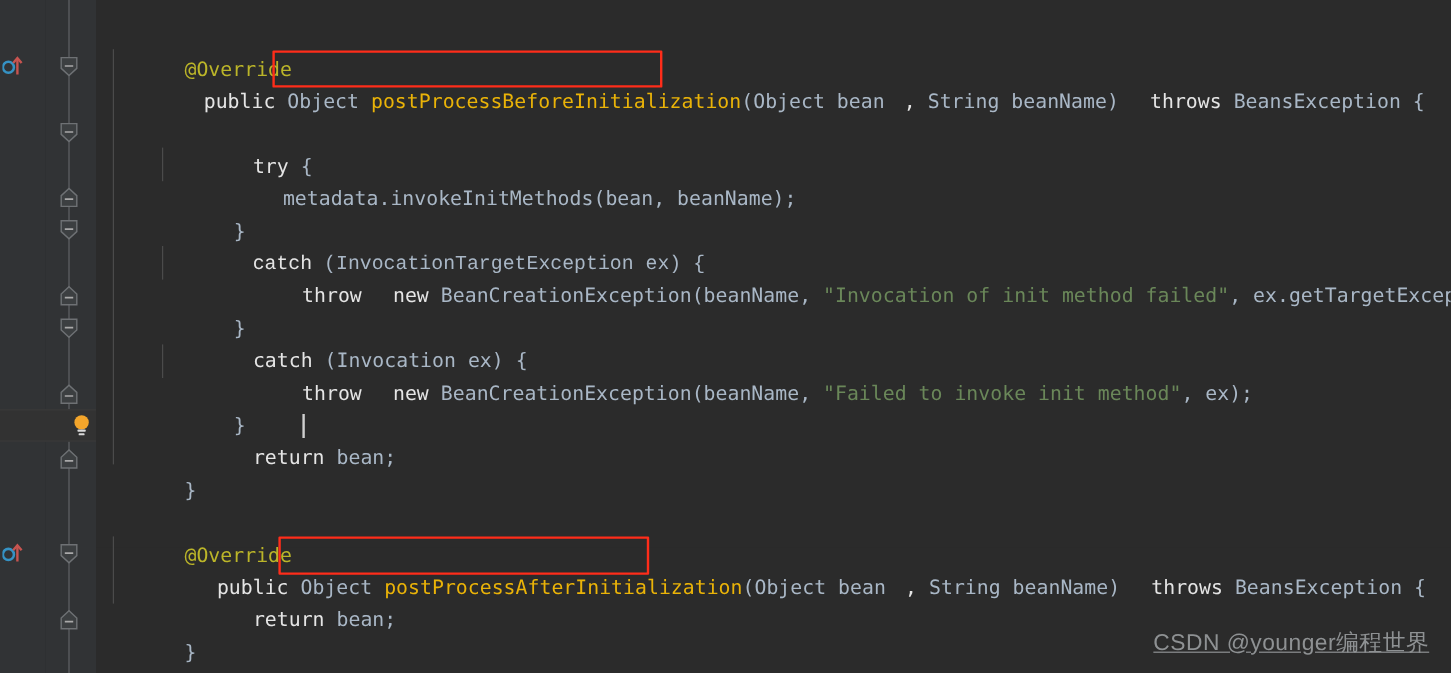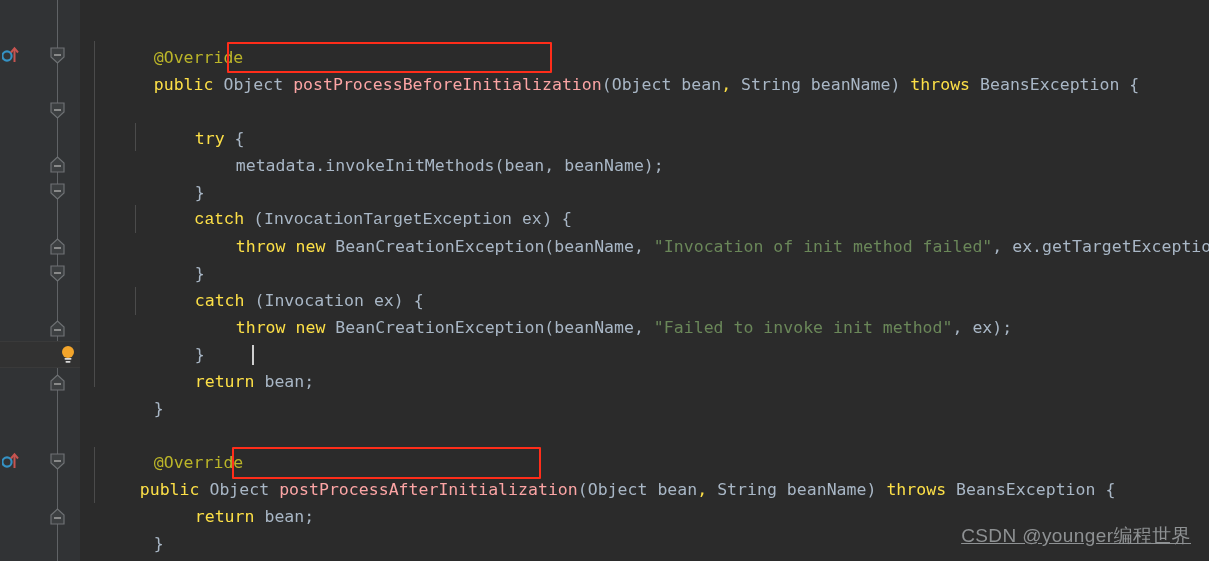--- a/index.html
+++ b/index.html
@@ -59,24 +59,24 @@
     position: absolute;
     left: 0; width: 1209px;
     height: 27.3px;
     background: #323232;
     border-top: 1px solid #3a3a3a;
     border-bottom: 1px solid #3a3a3a;
     box-sizing: border-box;
   }
 
   
-  .kw   { color: #fde047; }   
+  .kw   { color: #e5e5e5; margin-left: 16px; }   
   .ann  { color: #bbb529; }   
   .typ  { color: #a9b7c6; }   
-  .mth  { color: #fca5a5; }   
+  .mth  { color: #eab308; }   
   .str  { color: #6a8759; }   
   .pln  { color: #a9b7c6; }
 
   
   .redbox {
     position: absolute;
     border: 2px solid #ff2d1a;
     box-sizing: border-box;
     pointer-events: none;
     border-radius: 1px;
@@ -288,21 +288,21 @@
     </div>
 
     <div class="line pln" style="top:368px; left:14px;">
       <span>}</span>
     </div>
 
     <div class="line" style="top:422px; left:14px;">
       <span class="ann">@Override</span>
     </div>
 
-    <div class="line" style="top:449px; left:0;">
+    <div class="line" style="top:449px; left:25px;">
       <span class="kw">public</span><span class="pln"> </span><span class="typ">Object</span><span class="pln"> </span><span class="mth">postProcessAfterInitialization</span><span class="pln">(</span><span class="pln">Object bean</span><span class="kw">, </span><span class="pln">String beanName</span><span class="pln">) </span><span class="kw">throws</span><span class="pln"> </span><span class="typ">BeansException</span><span class="pln"> {</span>
     </div>
 
     <div class="line" style="top:476px; left:55px;">
       <span class="kw">return</span><span class="pln"> bean;</span>
     </div>
 
     <div class="line pln" style="top:503px; left:14px;">
       <span>}</span>
     </div>

